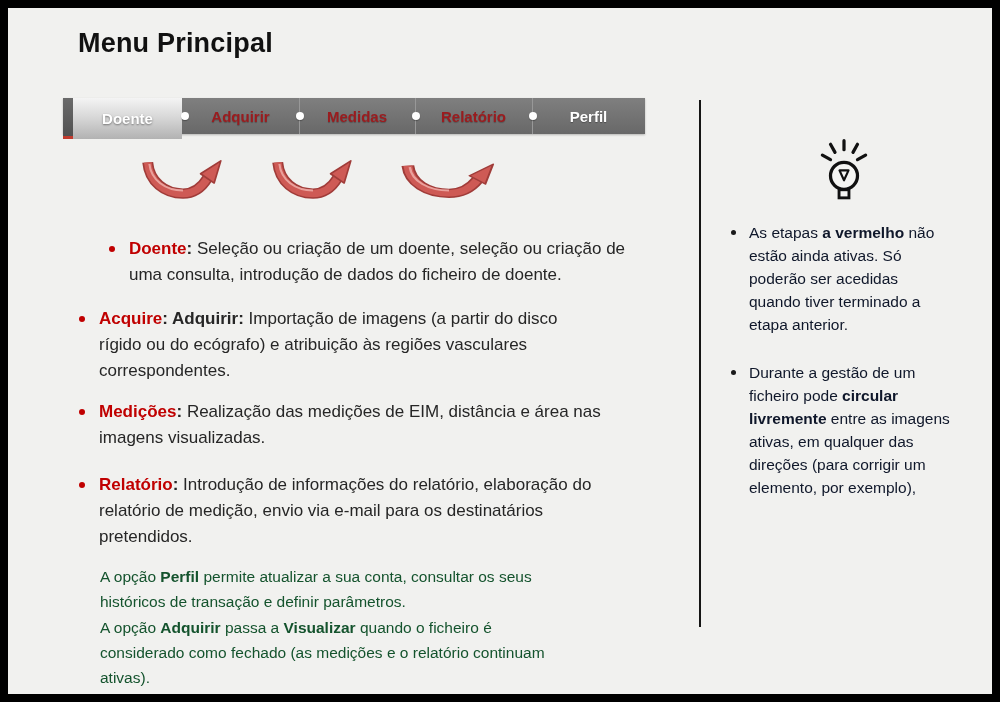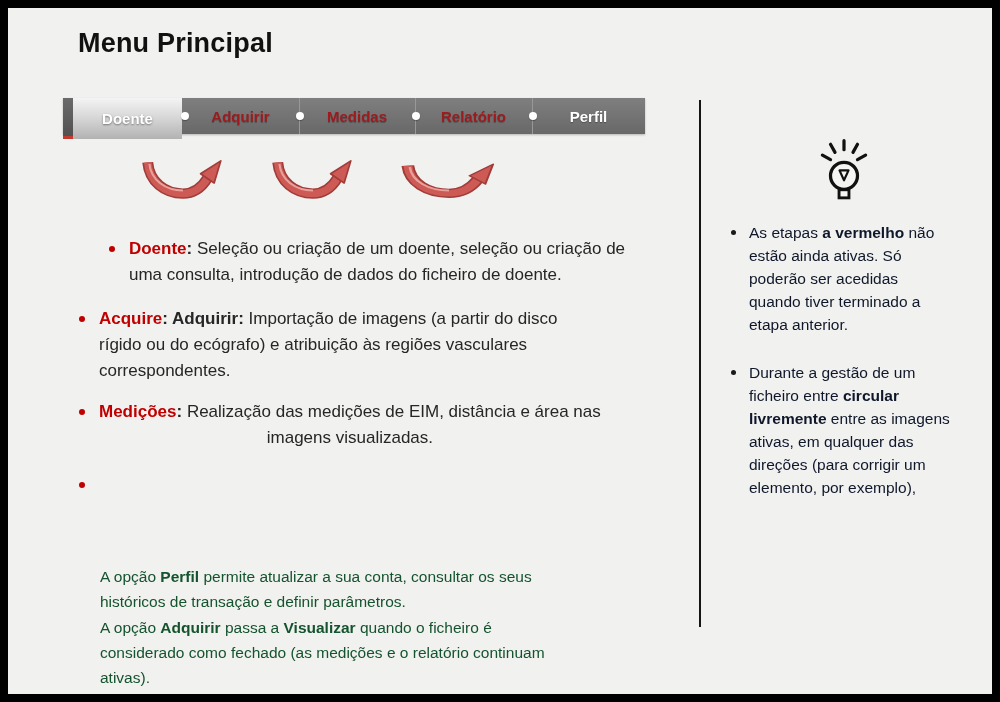--- a/index.html
+++ b/index.html
@@ -43,21 +43,21 @@
   }
   .tab-dot{
     position:absolute; top:14px; width:8px; height:8px; border-radius:50%;
     background:#fff; box-shadow:0 1px 1px rgba(0,0,0,.3);
   }
   
   .flow-arrow{ position:absolute; }
   
   .main-list{ position:absolute; left:62px; top:228px; width:585px; }
   .mrow{ display:flex; }
-  .mrow.g1{ margin-bottom:18px;justify-content:center; } .mrow.g2{ margin-bottom:15px; } .mrow.g3{ margin-bottom:21px;text-align:center; }
+  .mrow.g1{ margin-bottom:18px;justify-content:center; } .mrow.g2{ margin-bottom:15px; } .mrow.g3{ margin-bottom:21px; }
   .mdot{
     flex:none; width:6px; height:6px; border-radius:50%; background:#c00000;
     margin:10px 14px 0 9px;
   }
   .mtext{
     font-size:17px; line-height:26px; white-space:pre-line; color:#262626;
   }
   .lead{ color:#c00000; font-weight:700; }
   .b{ font-weight:700; }
   .note{
@@ -143,20 +143,23 @@
 rígido ou do ecógrafo) e atribuição às regiões vasculares
 correspondentes.</span></div>
     </div>
     <div class="mrow g3">
       <span class="mdot"></span>
       <div class="mtext"><span class="lead">Medições</span><span class="b">:</span><span> Realização das medições de EIM, distância e área nas
 imagens visualizadas.</span></div>
     </div>
     <div class="mrow">
       <span class="mdot"></span>
+      <div class="mtext"><span class="lead">Relatório</span><span class="b">:</span><span> Introdução de informações do relatório, elaboração do
+relatório de medição, envio via e-mail para os destinatários
+pretendidos.</span></div>
     </div>
   </div>
 
   <div class="note"><span>A opção </span><span class="b">Perfil</span><span> permite atualizar a sua conta, consultar os seus
 históricos de transação e definir parâmetros.
 A opção </span><span class="b">Adquirir</span><span> passa a </span><span class="b">Visualizar</span><span> quando o ficheiro é
 considerado como fechado (as medições e o relatório continuam
 ativas).</span></div>
 
   <div class="divider"></div>
@@ -179,21 +182,21 @@
       <span class="tdot"></span>
       <div class="ttext"><span>As etapas </span><span class="b">a vermelho</span><span> não
 estão ainda ativas. Só
 poderão ser acedidas
 quando tiver terminado a
 etapa anterior.</span></div>
     </div>
     <div class="trow">
       <span class="tdot"></span>
       <div class="ttext"><span>Durante a gestão de um
-ficheiro entre </span><span class="b">circular
+ficheiro pode </span><span class="b">circular
 livremente</span><span> entre as imagens
 ativas, em qualquer das
 direções (para corrigir um
 elemento, por exemplo),
 </span></div>
     </div>
   </div>
 
 </div>
 

